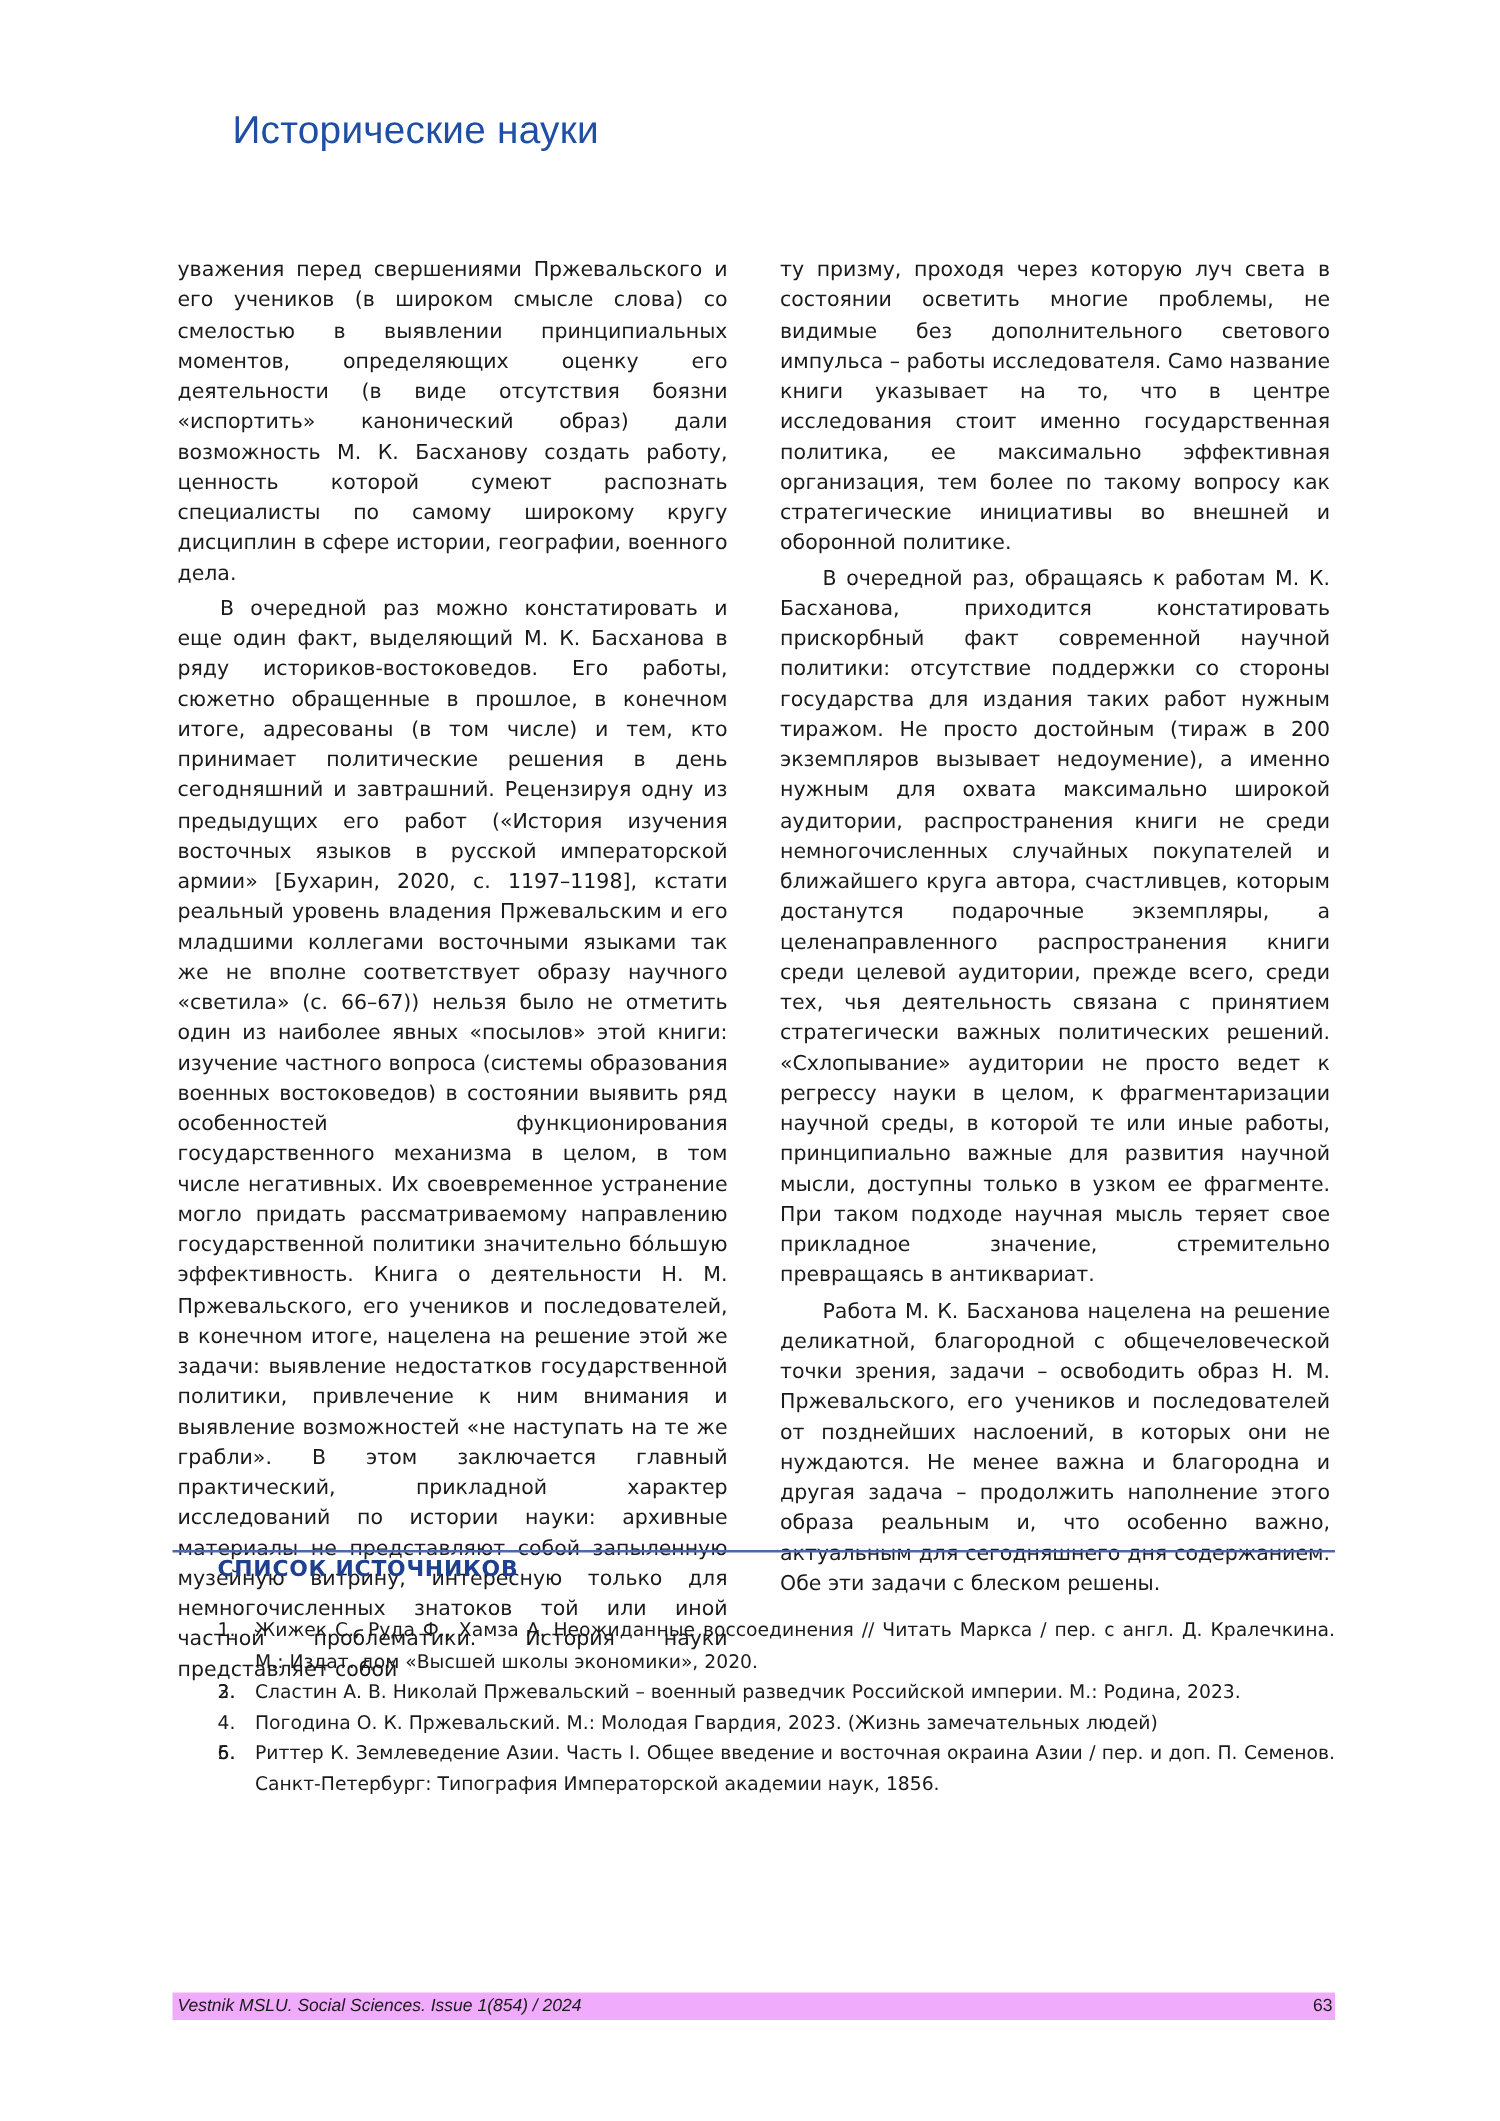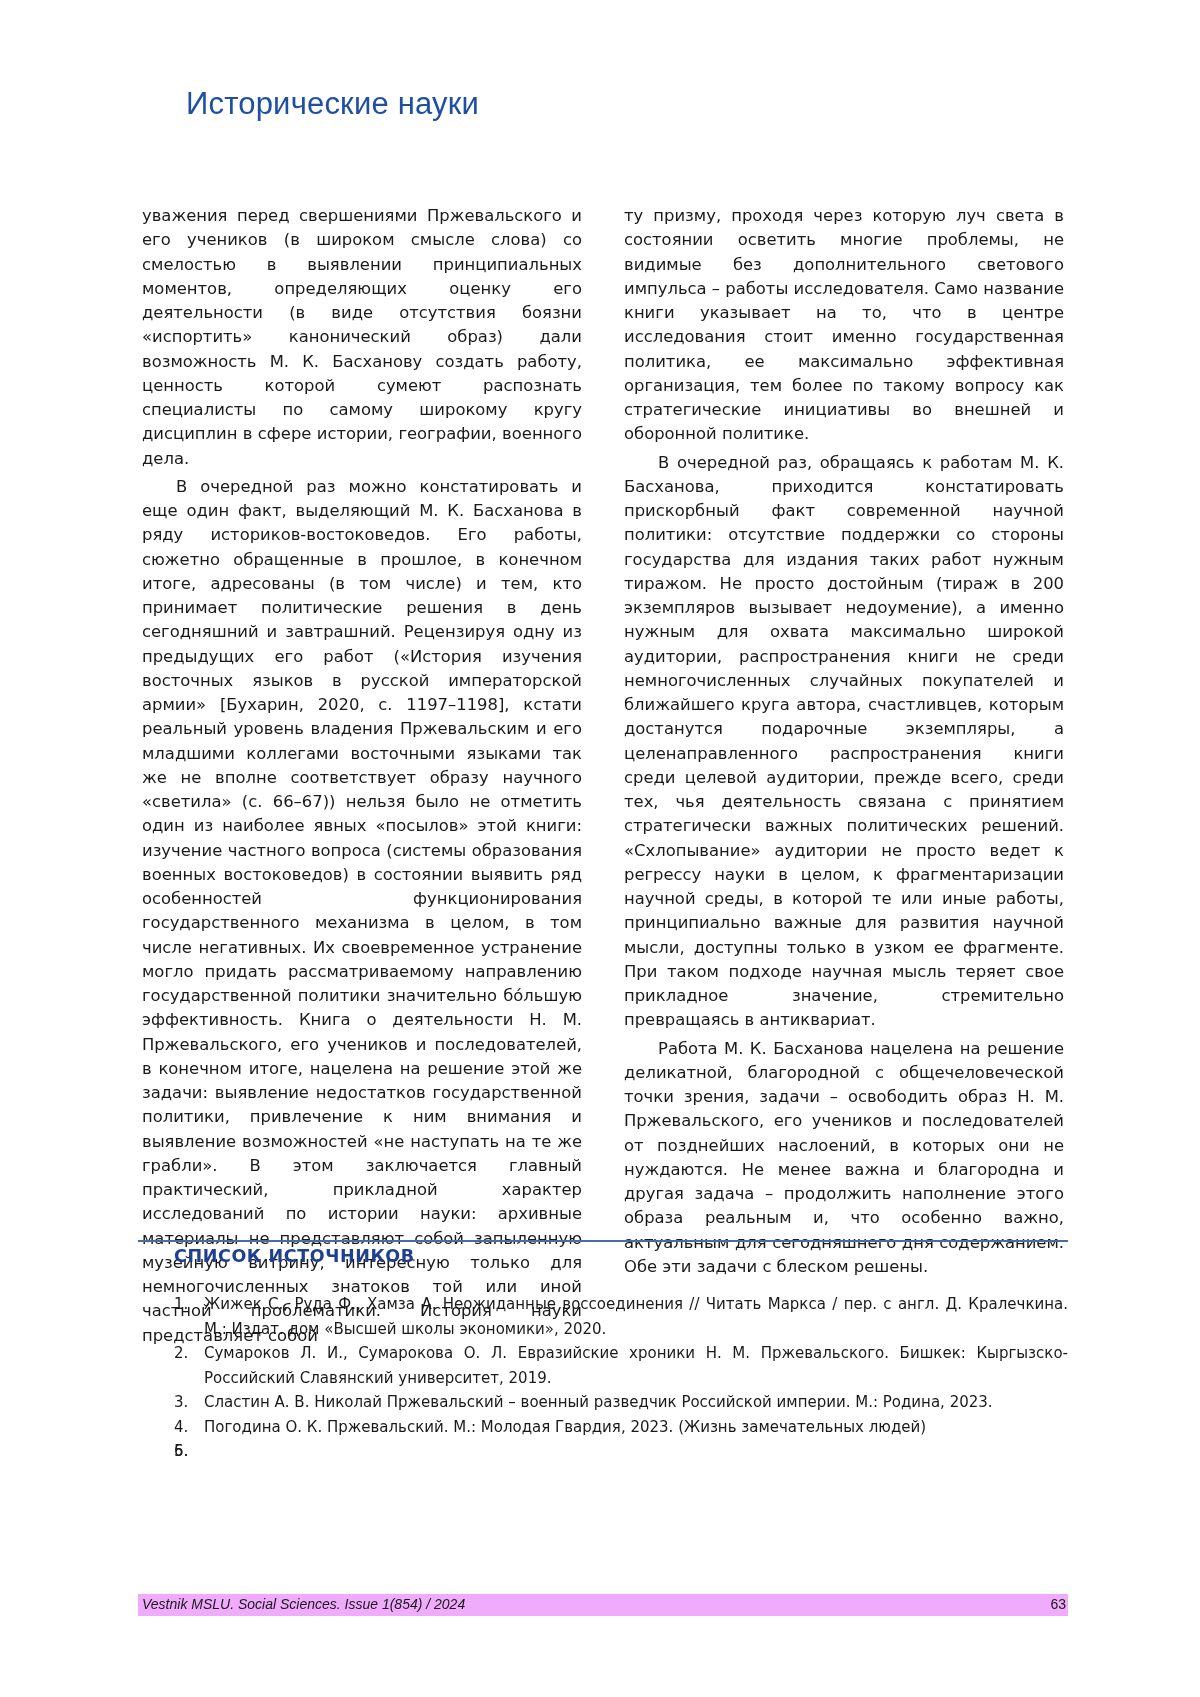--- a/index.html
+++ b/index.html
@@ -33,23 +33,23 @@
   <p>ту призму, проходя через которую луч света в состоянии осветить многие проблемы, не видимые без дополнительного светового импульса – работы исследователя. Само название книги указывает на то, что в центре исследования стоит именно государственная политика, ее максимально эффективная организация, тем более по такому вопросу как стратегические инициативы во внешней и оборонной политике.</p>
   <p class="indent">В очередной раз, обращаясь к работам М. К. Басханова, приходится констатировать прискорбный факт современной научной политики: отсутствие поддержки со стороны государства для издания таких работ нужным тиражом. Не просто достойным (тираж в 200 экземпляров вызывает недоумение), а именно нужным для охвата максимально широкой аудитории, распространения книги не среди немногочисленных случайных покупателей и ближайшего круга автора, счастливцев, которым достанутся подарочные экземпляры, а целенаправленного распространения книги среди целевой аудитории, прежде всего, среди тех, чья деятельность связана с принятием стратегически важных политических решений. «Схлопывание» аудитории не просто ведет к регрессу науки в целом, к фрагментаризации научной среды, в которой те или иные работы, принципиально важные для развития научной мысли, доступны только в узком ее фрагменте. При таком подходе научная мысль теряет свое прикладное значение, стремительно превращаясь в антиквариат.</p>
   <p class="indent">Работа М. К. Басханова нацелена на решение деликатной, благородной с общечеловеческой точки зрения, задачи – освободить образ Н. М. Пржевальского, его учеников и последователей от позднейших наслоений, в которых они не нуждаются. Не менее важна и благородна и другая задача – продолжить наполнение этого образа реальным и, что особенно важно, актуальным для сегодняшнего дня содержанием. Обе эти задачи с блеском решены.</p>
 </div>
 
 <div class="rule"></div>
 <div class="refs-title">СПИСОК ИСТОЧНИКОВ</div>
 
 <ol class="refs">
   <li><span class="num">1.</span><span>Жижек С., Руда Ф., Хамза А. Неожиданные воссоединения // Читать Маркса / пер. с англ. Д. Кралечкина. М.: Издат. дом «Высшей школы экономики», 2020.</span></li>
-  <li><span class="num">2.</span><span>Сумароков Л. И., Сумарокова О. Л. Евразийские хроники Н. М. Пржевальского. Бишкек: Кыргызско-Российский Славянский университет, 2019.</span></li>
+  <li><span class="num">2.</span></li>
   <li><span class="num">3.</span><span>Сластин А. В. Николай Пржевальский – военный разведчик Российской империи. М.: Родина, 2023.</span></li>
   <li><span class="num">4.</span><span>Погодина О. К. Пржевальский. М.: Молодая Гвардия, 2023. (Жизнь замечательных людей)</span></li>
   <li><span class="num">5.</span></li>
-  <li><span class="num">6.</span></li>
+  <li><span class="num">6.</span><span>Риттер К. Землеведение Азии. Часть I. Общее введение и восточная окраина Азии / пер. и доп. П. Семенов. Санкт-Петербург: Типография Императорской академии наук, 1856.</span></li>
 </ol>
 
 <div class="footer">
   <span class="footer-journal">Vestnik MSLU. Social Sciences. Issue 1(854) / 2024</span>
   <span class="footer-page">63</span>
 </div>
 
 </body></html>

